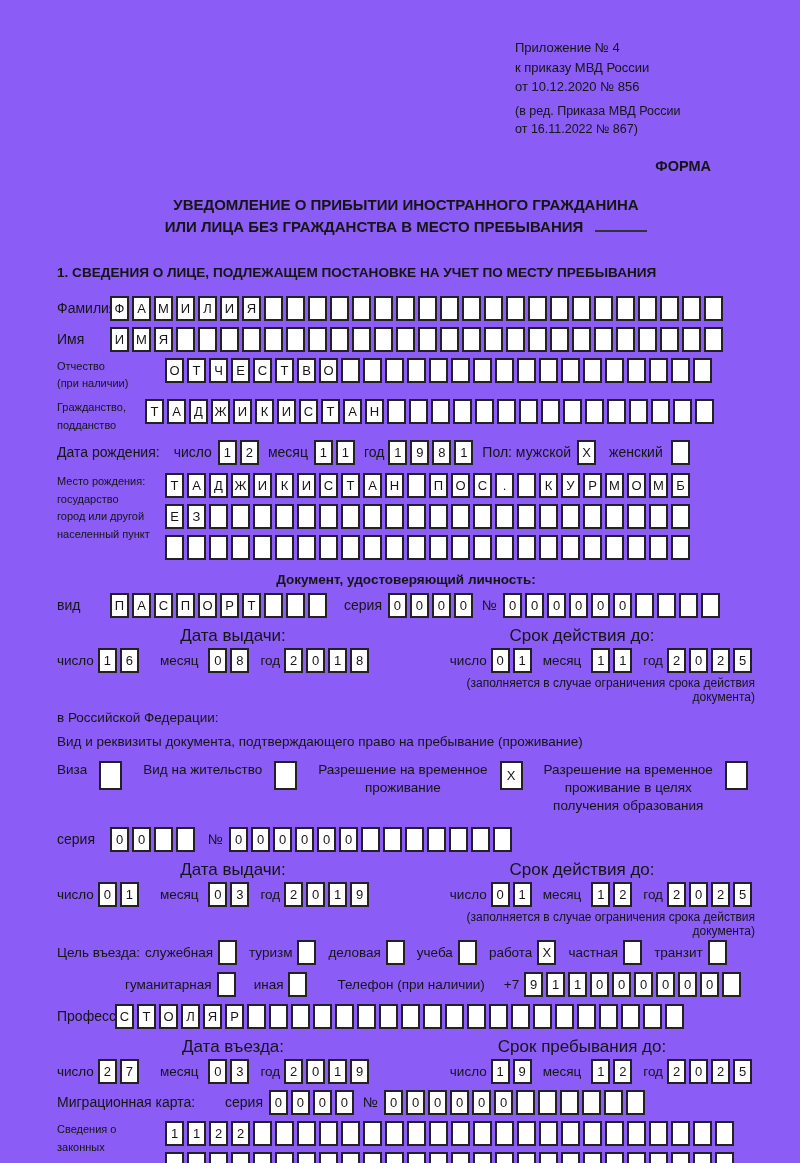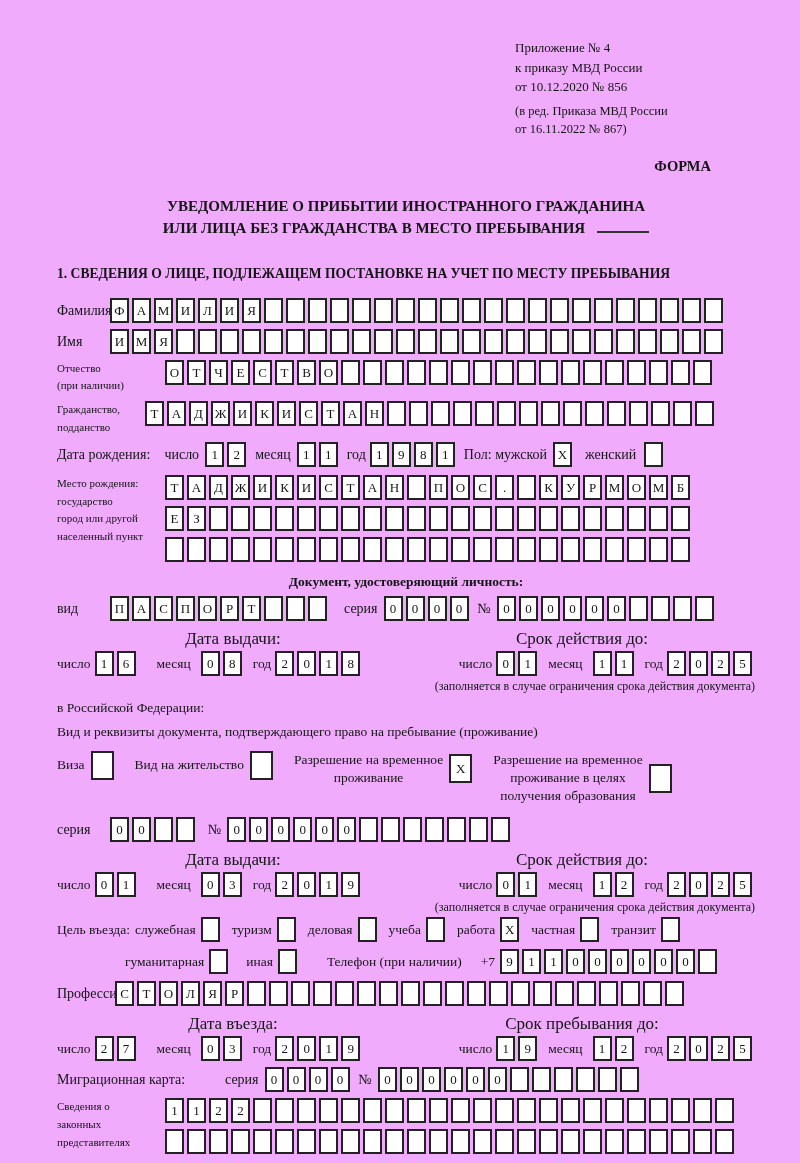--- a/index.html
+++ b/index.html
@@ -1,17 +1,17 @@
 <!DOCTYPE html>
 <html><head>
 <meta charset="utf-8">
 <style>
   html,body{margin:0;padding:0;background:#fff;}
   .page{width:800px;height:1163px;box-sizing:border-box;padding:38px 45px 16px 57px;
-        background:#f0abfc;color:#151515;font-family:Liberation Serif, serif;overflow:hidden;}
+        background:#8b5cf6;color:#151515;font-family:Liberation Sans, sans-serif;overflow:hidden;}
   .hdr{width:240px;margin-left:auto;font-size:13px;line-height:1.5;}
   .hdr .note{font-size:12.5px;margin-top:5px;line-height:1.45;}
   .forma{font-weight:bold;text-align:right;padding-right:44px;margin-top:20px;font-size:14.5px;}
   .title{text-align:center;font-weight:bold;font-size:15px;margin-top:20px;line-height:1.5;}
   .blank-line{display:inline-block;width:52px;border-bottom:2px solid #333;height:13px;margin-left:12px;}
   .sec{font-weight:bold;font-size:13.6px;margin-top:26px;margin-bottom:16px;}
   .row{display:flex;align-items:flex-start;margin-bottom:6px;}
   .inline-row{display:flex;align-items:flex-start;flex-wrap:nowrap;}
   .flabel,.ilabel{font-size:14px;line-height:25px;flex-shrink:0;}
   .flabel2{font-size:11px;line-height:1.6;flex-shrink:0;}
@@ -26,21 +26,21 @@
   .mr4{margin-right:4px;} .mr6{margin-right:6px;} .mr8{margin-right:8px;}
   .dates{display:flex;align-items:flex-start;margin:8px 0 2px;}
   .dblock.left{width:352px;flex-shrink:0;}
   .dblock.right{flex:1;}
   .dhead{text-align:center;font-size:17px;margin-bottom:2px;}
   .dgroups{display:flex;align-items:center;font-size:13.5px;}
   .dlabel{margin-right:4px;}
   .dnote{font-size:12px;text-align:right;margin-top:3px;}
   .intro{font-size:13.5px;line-height:1.8;}
   .opts{display:flex;align-items:flex-start;margin:6px 0 12px;}
-  .opt{display:flex;align-items:center;}
+  .opt{display:flex;align-items:flex-start;gap:6px;}
   .olabel{font-size:13.5px;line-height:1.35;margin-right:6px;}
   .opt.center .olabel{text-align:center;}
   .purpose{display:flex;align-items:center;font-size:13.5px;margin-bottom:7px;}
   .purpose .plabel{margin-right:5px;}
   .purpose .cells{margin-right:9px;}
   .indent68{margin-left:68px;}
 </style>
 </head>
 <body>
 

